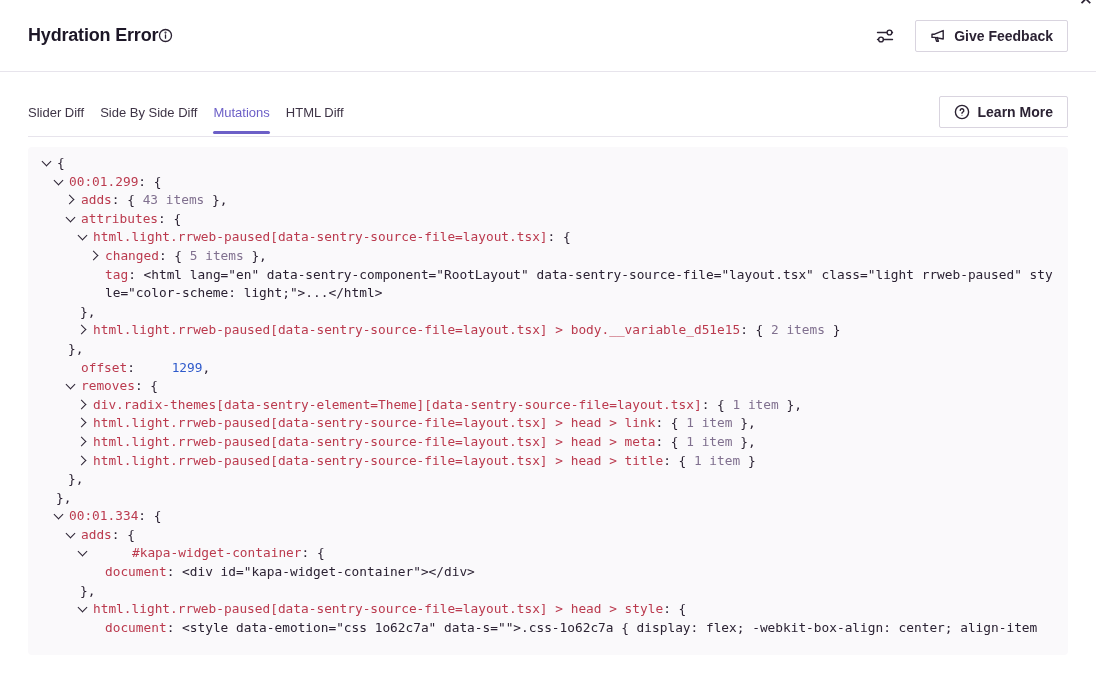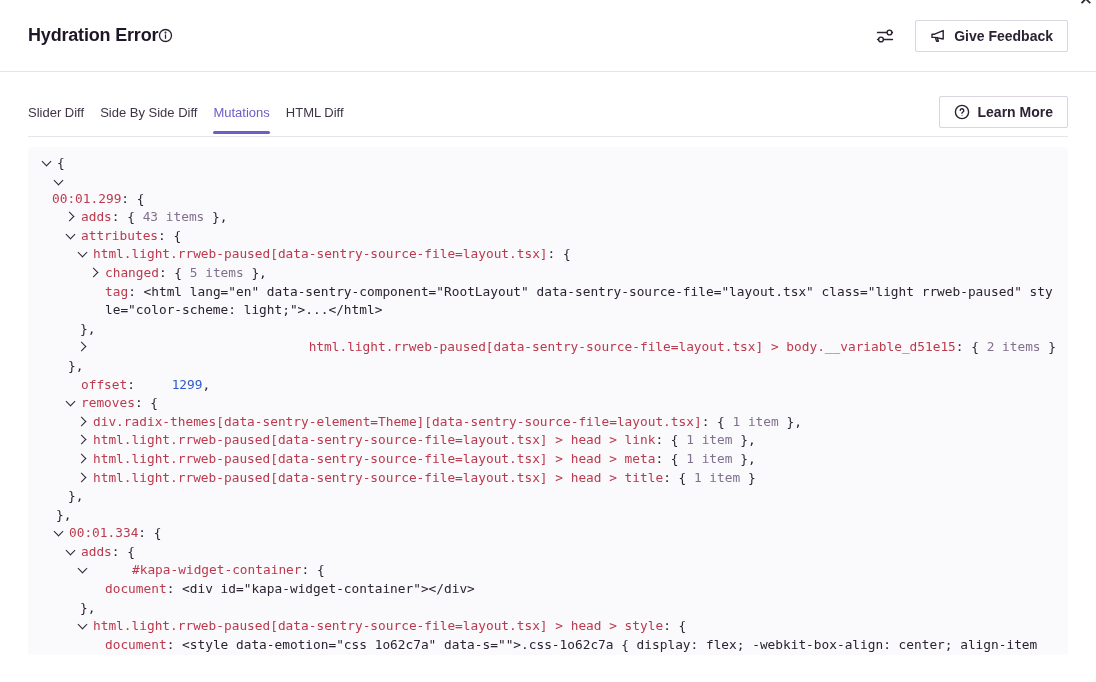--- a/index.html
+++ b/index.html
@@ -162,21 +162,21 @@
   </div>
 
   <div class="json-panel">
     <div id="tree-host">
         <div class="tree-row" style="padding-left: 0px;">
     <span class="chev down">
             <i></i>
           </span>
     <span class="row-content"><span class="tok-punct">{</span></span>
   </div>
-        <div class="tree-row" style="padding-left: 12px; flex-direction: column;">
+        <div class="tree-row" style="padding-left: 12px;">
     <span class="chev down">
             <i></i>
           </span>
     <span class="row-content"><span class="tok-key">00:01.299</span><span class="tok-punct">: {</span></span>
   </div>
         <div class="tree-row" style="padding-left: 24px;">
     <span class="chev right">
             <i></i>
           </span>
     <span class="row-content"><span class="tok-key">adds</span><span class="tok-punct">: { </span><span class="tok-count">43 items</span><span class="tok-punct"> },</span></span>
@@ -200,21 +200,21 @@
     <span class="row-content"><span class="tok-key">changed</span><span class="tok-punct">: { </span><span class="tok-count">5 items</span><span class="tok-punct"> },</span></span>
   </div>
         <div class="tree-row" style="padding-left: 48px;">
     <span class="chev empty"></span>
     <span class="row-content"><span class="tok-key">tag</span><span class="tok-punct">: </span><span class="tok-text">&lt;html lang="en" data-sentry-component="RootLayout" data-sentry-source-file="layout.tsx" class="light rrweb-paused" style="color-scheme: light;"&gt;...&lt;/html&gt;</span></span>
   </div>
         <div class="tree-row" style="padding-left: 40px;">
 
     <span class="row-content"><span class="tok-punct">},</span></span>
   </div>
-        <div class="tree-row" style="padding-left: 36px; text-align: right;">
+        <div class="tree-row" style="padding-left: 36px;">
     <span class="chev right">
             <i></i>
           </span>
     <span class="row-content"><span class="tok-key">html.light.rrweb-paused[data-sentry-source-file=layout.tsx] &gt; body.__variable_d51e15</span><span class="tok-punct">: { </span><span class="tok-count">2 items</span><span class="tok-punct"> }</span></span>
   </div>
         <div class="tree-row" style="padding-left: 28px;">
 
     <span class="row-content"><span class="tok-punct">},</span></span>
   </div>
         <div class="tree-row" style="padding-left: 24px;">

